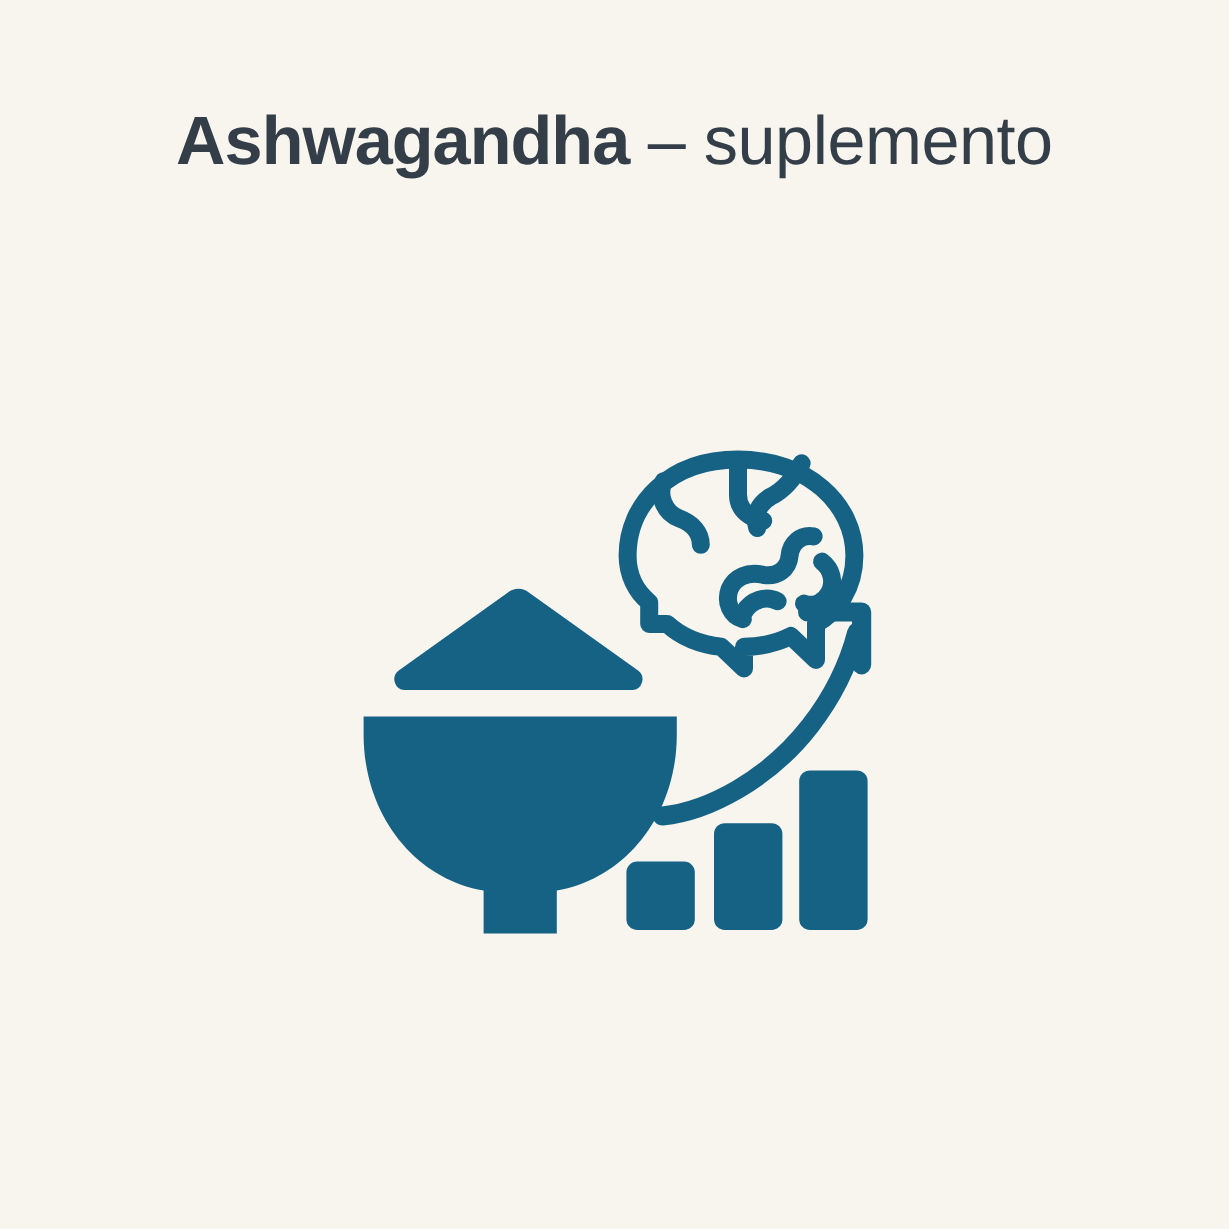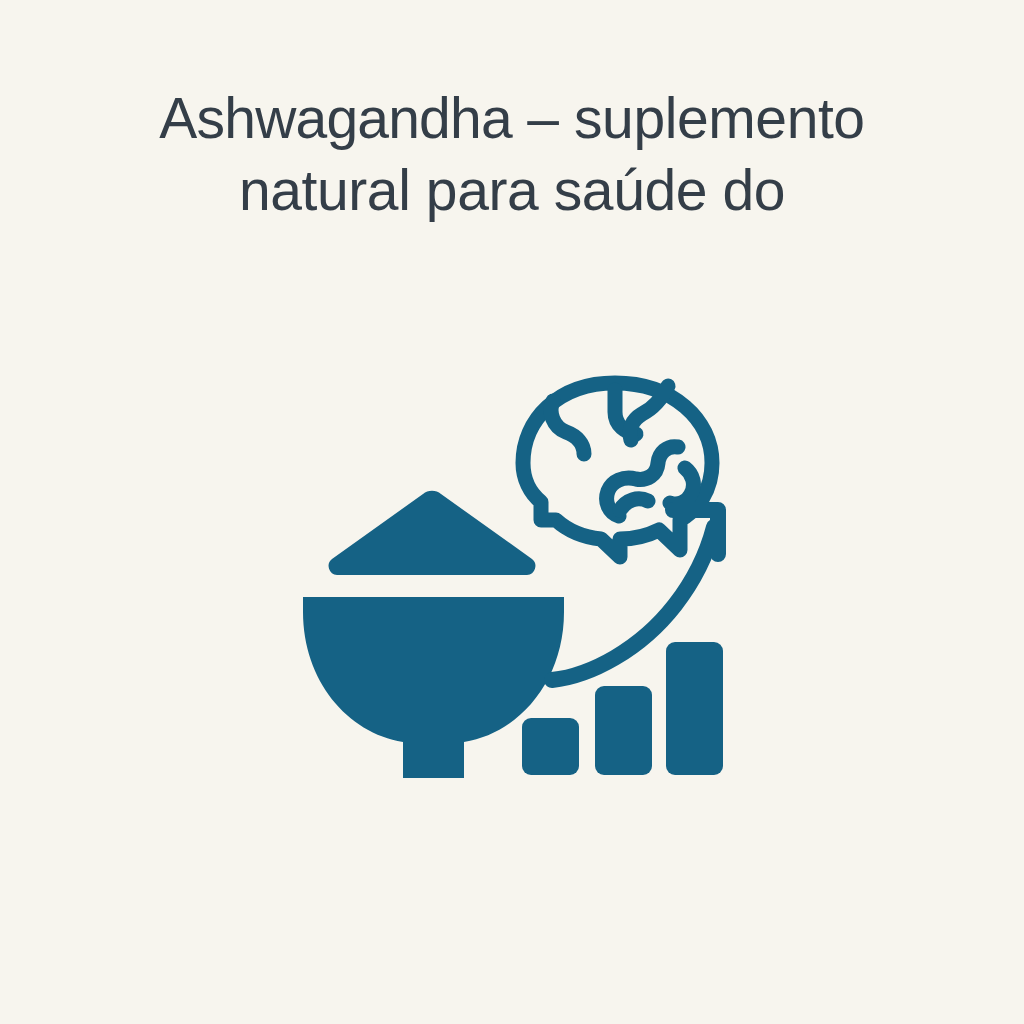--- a/index.html
+++ b/index.html
@@ -35,21 +35,21 @@
     font-weight: 400;
     letter-spacing: -0.4px;
     padding: 0 60px;
     box-sizing: border-box;
   }
   #headline .ln {
     display: block;
     white-space: nowrap;
   }
   #headline .brand {
-    font-weight: 400;
+    font-weight: 700;
     letter-spacing: -0.8px;
   }
 
   
   #illustration {
     position: absolute;
     left: 290px;
     top: 350px;
     width: 450px;
     height: 450px;
@@ -60,21 +60,20 @@
     height: 450px;
   }
 </style>
 </head>
 <body>
 
 <div id="card">
 
   <div id="headline">
     <span class="ln"><span class="brand">Ashwagandha</span><span> – suplemento</span></span>
-    <span class="ln">natural para saúde do</span>
   </div>
 
   <div id="illustration">
     <svg viewBox="0 0 450 450" xmlns="http://www.w3.org/2000/svg">
 
       <g fill="none" stroke="#156285" stroke-width="15" stroke-linecap="round" stroke-linejoin="round">
 
         <path d="M325,33
                  C383,33 422,70 422,113
                  C422,140 408,160 390,170

